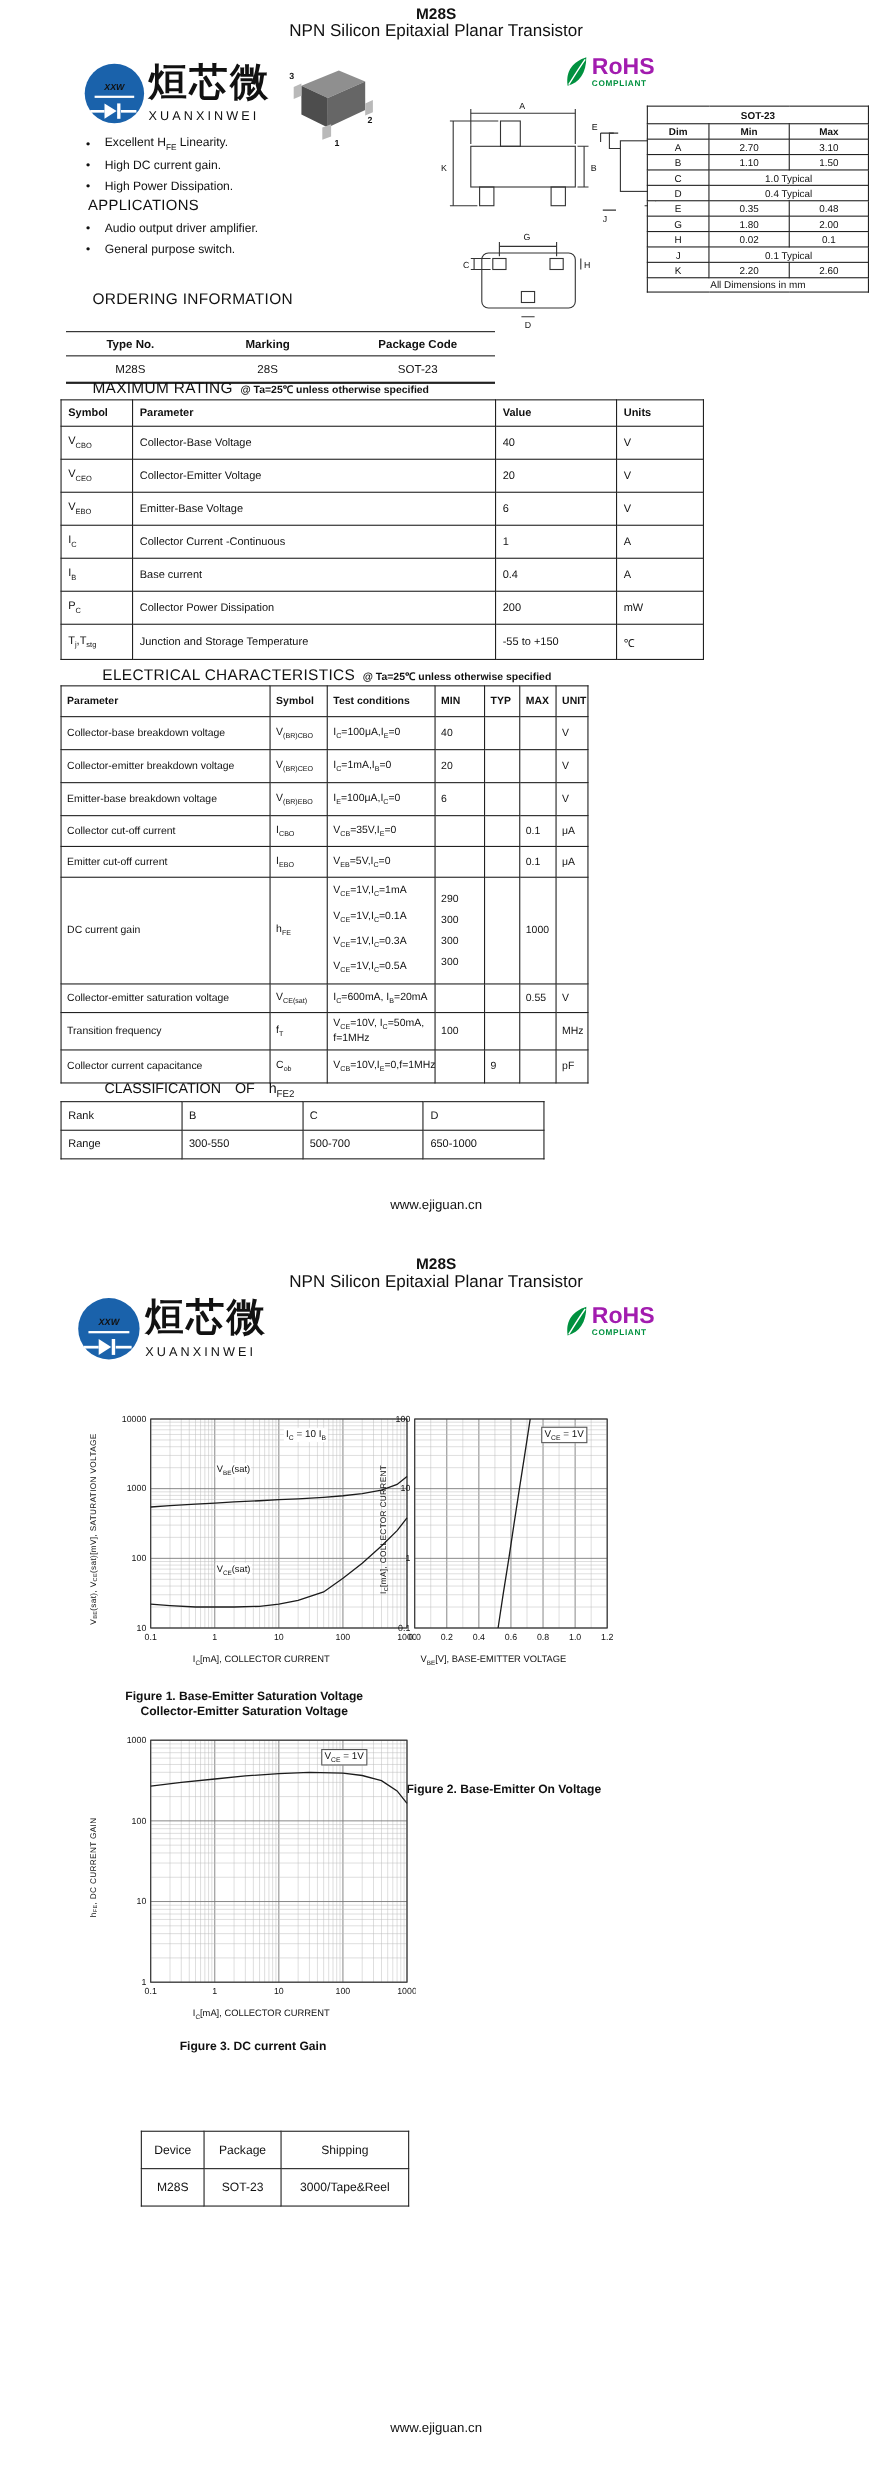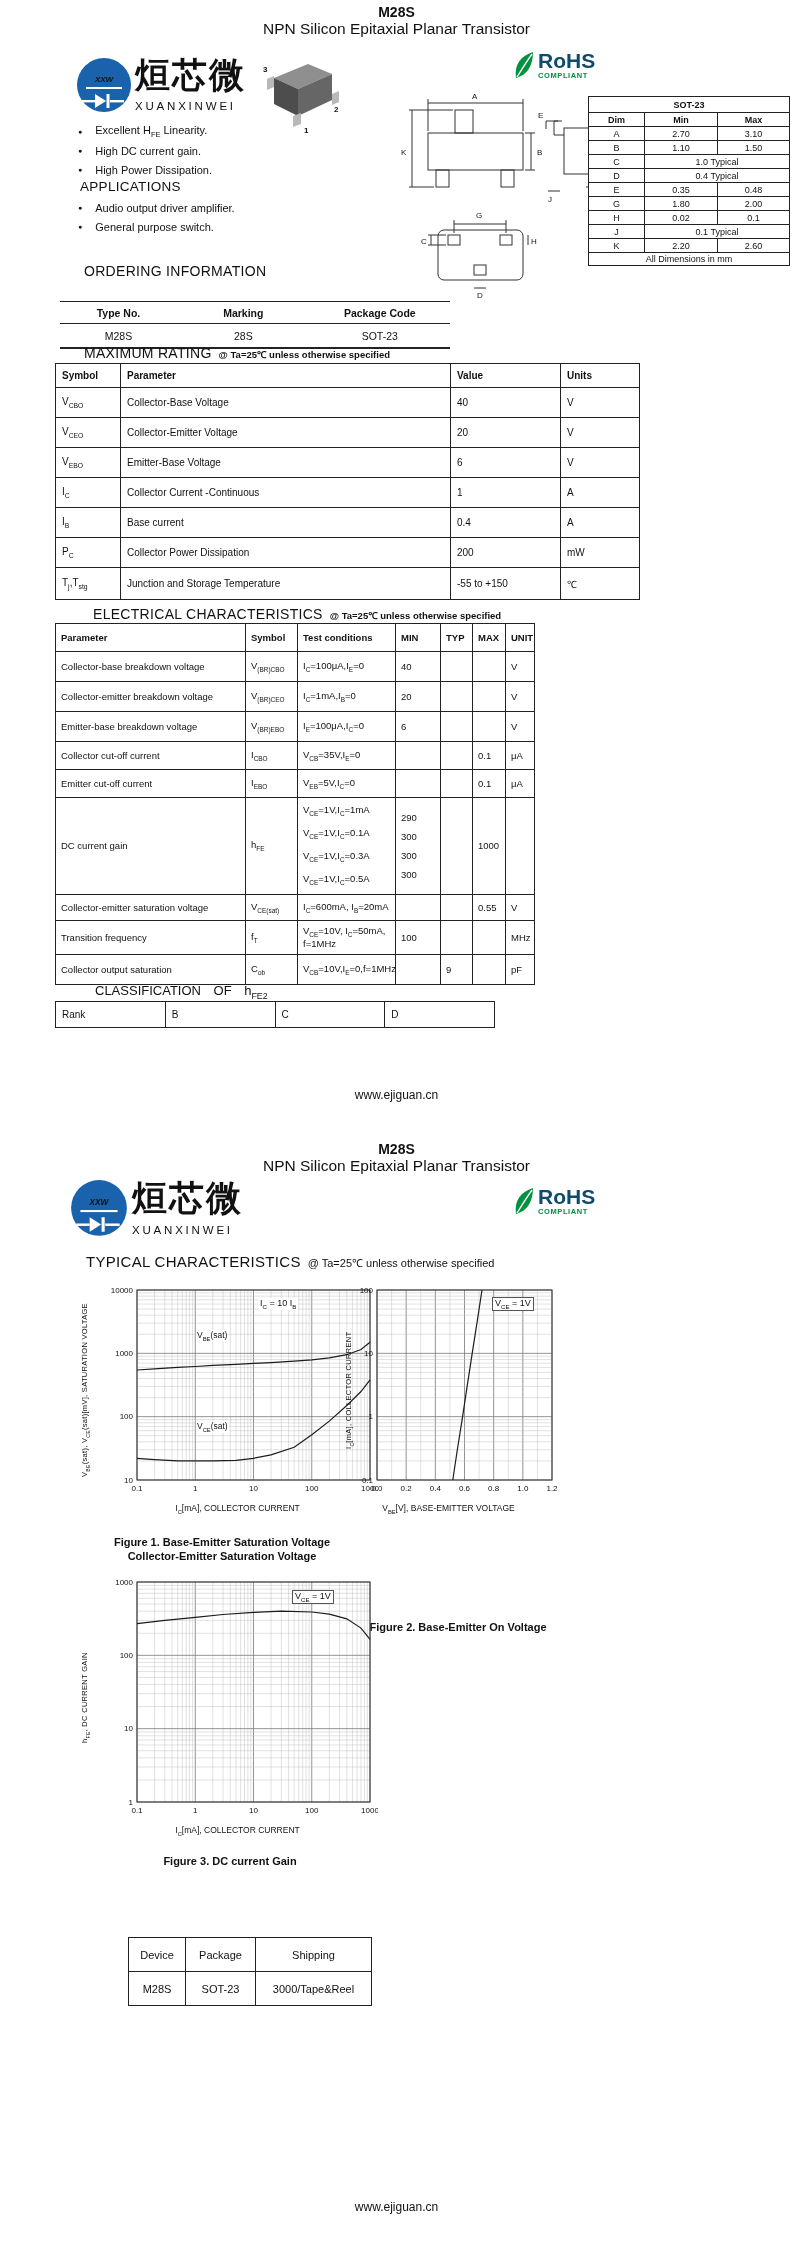--- a/index.html
+++ b/index.html
@@ -8,21 +8,21 @@
   .abs{position:absolute;}
   .ctr{left:0;width:793px;text-align:center;}
   .p-title{font-size:14px;font-weight:bold;}
   .p-subtitle{font-size:15.5px;}
   .foot{font-size:12px;}
   .sec{font-size:14px;letter-spacing:.3px;}
   .cond{font-size:9.5px;font-weight:bold;margin-left:7px;}
   .cond2{font-size:11px;margin-left:7px;}
   .logo-cn{font-size:35px;font-weight:bold;letter-spacing:2px;line-height:1;white-space:nowrap;}
   .logo-en{font-size:11.5px;letter-spacing:2.8px;white-space:nowrap;text-align:right;}
-  .rohs-big{font-size:21px;font-weight:bold;color:#0c4a6e;line-height:1;}
+  .rohs-big{font-size:21px;font-weight:bold;color:#a21caf;line-height:1;}
   .rohs-sub{font-size:7.5px;font-weight:bold;color:#00913f;letter-spacing:.6px;}
   .feat{display:flex;align-items:center;height:19px;font-size:11px;}
   .blt{font-size:7px;margin-right:13px;}
   .app-t{font-size:13.5px;letter-spacing:.3px;}
   sub{font-size:.68em;}
   table{border-collapse:collapse;table-layout:fixed;}
   .tbl td{border:1px solid #222;padding:2px 6px;font-size:10px;vertical-align:middle;background:#fff;}
   .tbl tr.hd td{font-weight:bold;margin-top:28px;}
   .ec td{font-size:9.5px;padding:2px 5px;}
   .dim td{font-size:9px;text-align:center;padding:1px 2px;}
@@ -389,21 +389,21 @@
     <tr style="height:34px">
           <td>Transition frequency</td>
           <td>f<sub>T</sub></td>
           <td>V<sub>CE</sub>=10V, I<sub>C</sub>=50mA,<br>f=1MHz</td>
           <td>100</td>
           <td></td>
           <td></td>
           <td>MHz</td>
         </tr>
     <tr style="height:30px">
-          <td>Collector output saturation</td>
+          <td>Collector current capacitance</td>
           <td>C<sub>ob</sub></td>
           <td>V<sub>CB</sub>=10V,I<sub>E</sub>=0,f=1MHz</td>
           <td></td>
           <td>9</td>
           <td></td>
           <td>pF</td>
         </tr>
   </tbody>
     </table>
 
@@ -417,20 +417,26 @@
         <col style="width:25%">
         <col>
       </colgroup>
     <tbody>
         <tr style="height:26px">
       <td>Rank</td>
       <td>B</td>
       <td>C</td>
       <td>D</td>
     </tr>
+    <tr style="height:26px">
+      <td>Range</td>
+      <td>300-550</td>
+      <td>500-700</td>
+      <td>650-1000</td>
+    </tr>
   </tbody>
     </table>
 
   <div class="abs ctr foot" style="top:1088px">www.ejiguan.cn</div>
 
   <div class="abs ctr p-title" style="top:1141px">M28S</div>
   <div class="abs ctr p-subtitle" style="top:1157px">NPN Silicon Epitaxial Planar Transistor</div>
 
   <div class="abs" style="left:70px;top:1178px;width:230px;height:66px">
     <svg width="58" height="62" viewBox="0 0 56 60">
@@ -450,23 +456,20 @@
     <svg width="24" height="32" viewBox="0 0 24 32" style="float:left;margin-right:2px">
       <path d="M21,2 C9,6 2,14 4,28 C15,25 21,16 21,2 Z" fill="#00913f"></path>
       <path d="M5,27 C10,19 15,11 20,4" stroke="#fff" stroke-width="1.3" fill="none"></path>
     </svg>
     <div style="margin-left:26px">
       <div class="rohs-big">RoHS</div>
       <div class="rohs-sub">COMPLIANT</div>
     </div>
   </div>
 
-  <div class="abs" style="left:86px;top:1253px">
-    <span class="sec" style="font-size:15px">TYPICAL CHARACTERISTICS</span><span class="cond2">@ Ta=25℃ unless otherwise specified</span>
-  </div>
 
   <div class="abs vlab" style="left:80px;top:1283px;height:215px">V<sub>BE</sub>(sat), V<sub>CE</sub>(sat)[mV], SATURATION VOLTAGE</div>
   <svg class="abs" style="left:97px;top:1283px" width="281" height="215">
       <line x1="40" y1="7" x2="40" y2="197" stroke="#777" stroke-width="0.8"></line>
       <line x1="57.53499724742691" y1="7" x2="57.53499724742691" y2="197" stroke="#bbb" stroke-width="0.45"></line>
       <line x1="67.79231308742034" y1="7" x2="67.79231308742034" y2="197" stroke="#bbb" stroke-width="0.45"></line>
       <line x1="75.0699944948538" y1="7" x2="75.0699944948538" y2="197" stroke="#bbb" stroke-width="0.45"></line>
       <line x1="80.7150027525731" y1="7" x2="80.7150027525731" y2="197" stroke="#bbb" stroke-width="0.45"></line>
       <line x1="85.32731033484725" y1="7" x2="85.32731033484725" y2="197" stroke="#bbb" stroke-width="0.45"></line>
       <line x1="89.22696083083046" y1="7" x2="89.22696083083046" y2="197" stroke="#bbb" stroke-width="0.45"></line>

